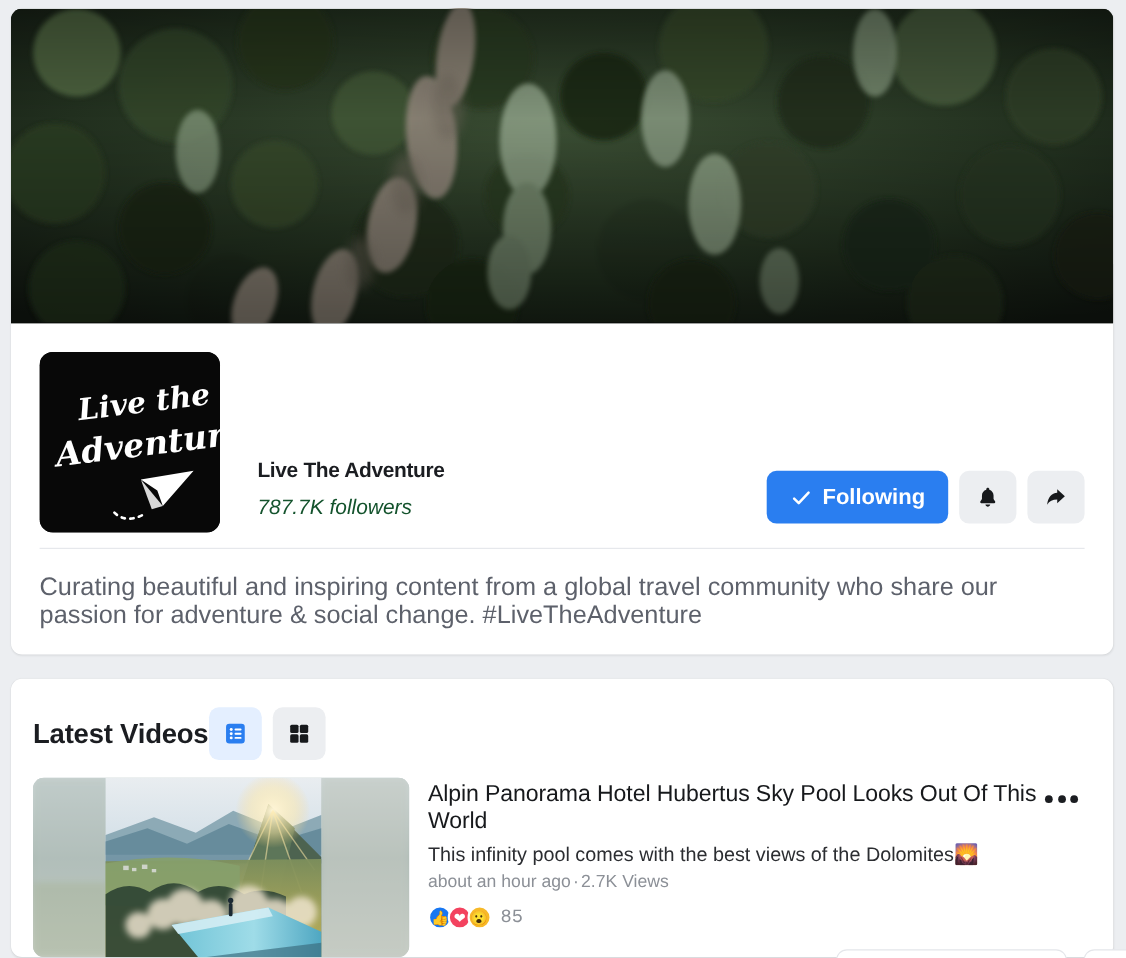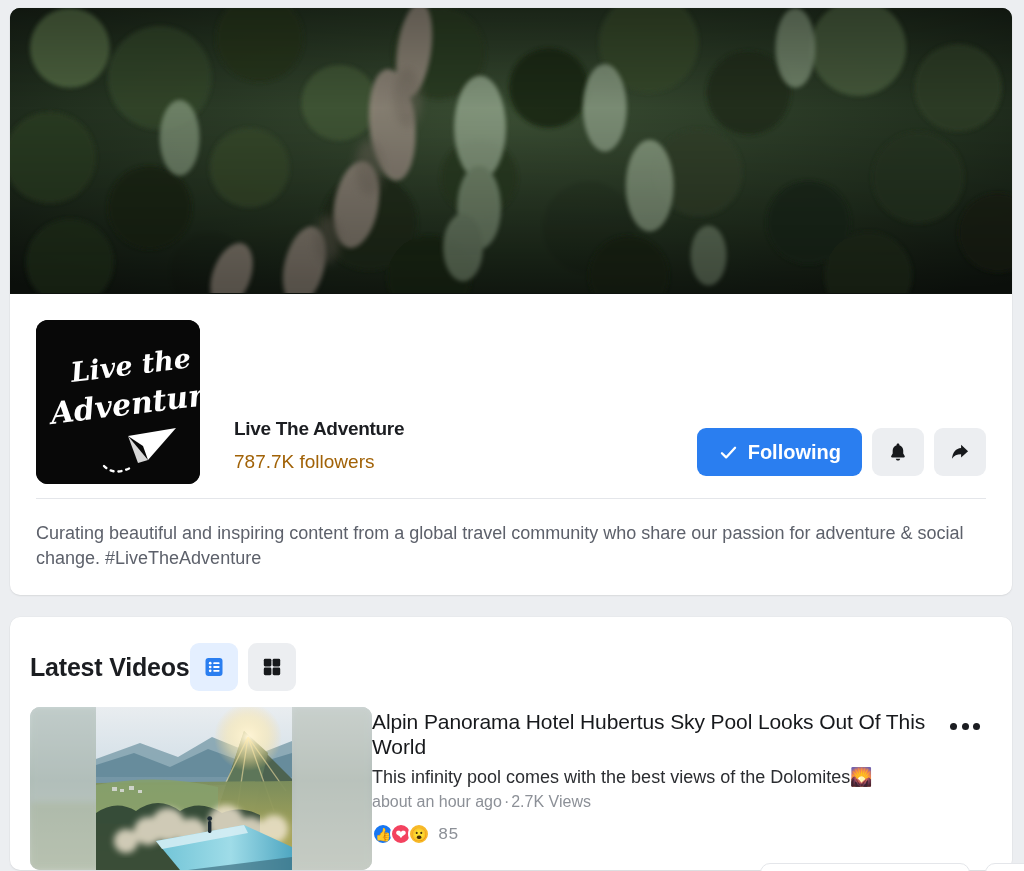--- a/index.html
+++ b/index.html
@@ -59,23 +59,24 @@
   }
   .page-title {
     font-size:19px;
     font-weight:bold;
     color:#1b1d21;
     letter-spacing:-.3px;
     line-height:34px;
   }
   .followers {
     font-size:19px;
-    color:#a16207;
+    color:#14532d;
     line-height:28px;
     margin-top:2px;
+    font-style:italic;
   }
 
   .actions {
     display:flex;
     align-items:center;
     gap:10px;
     align-self:flex-end;
     padding-bottom:12px;
     flex:0 0 auto;
   }
@@ -103,21 +104,21 @@
   .btn-icon svg { width:22px; height:22px; fill:#17191c; }
 
   
   .divider {
     height:1px;
     background:#e4e6ea;
     margin:10px 26px 0 26px;
   }
   .description {
     padding:22px 26px 24px 26px;
-    font-size:18px;
+    font-size:23px;
     line-height:25px;
     color:#5d616b;
     max-width:985px;
   }
 
   
   .videos-card { margin-top:22px; }
   .videos-head {
     display:flex;
     align-items:center;
@@ -139,21 +140,21 @@
     cursor:pointer;
     background:#eceef1;
   }
   .toggle.active { background:#e4efff; }
   .toggle svg { width:24px; height:24px; }
 
   
   .video-item {
     display:flex;
     padding:16px 20px 0 20px;
-    gap:0;
+    gap:17px;
   }
   .thumb {
     position:relative;
     width:342px; height:163px;
     border-radius:10px;
     overflow:hidden;
     flex:0 0 auto;
     background:#b9c3c3;
   }
   .thumb svg { position:absolute; inset:0; width:100%; height:100%; }

